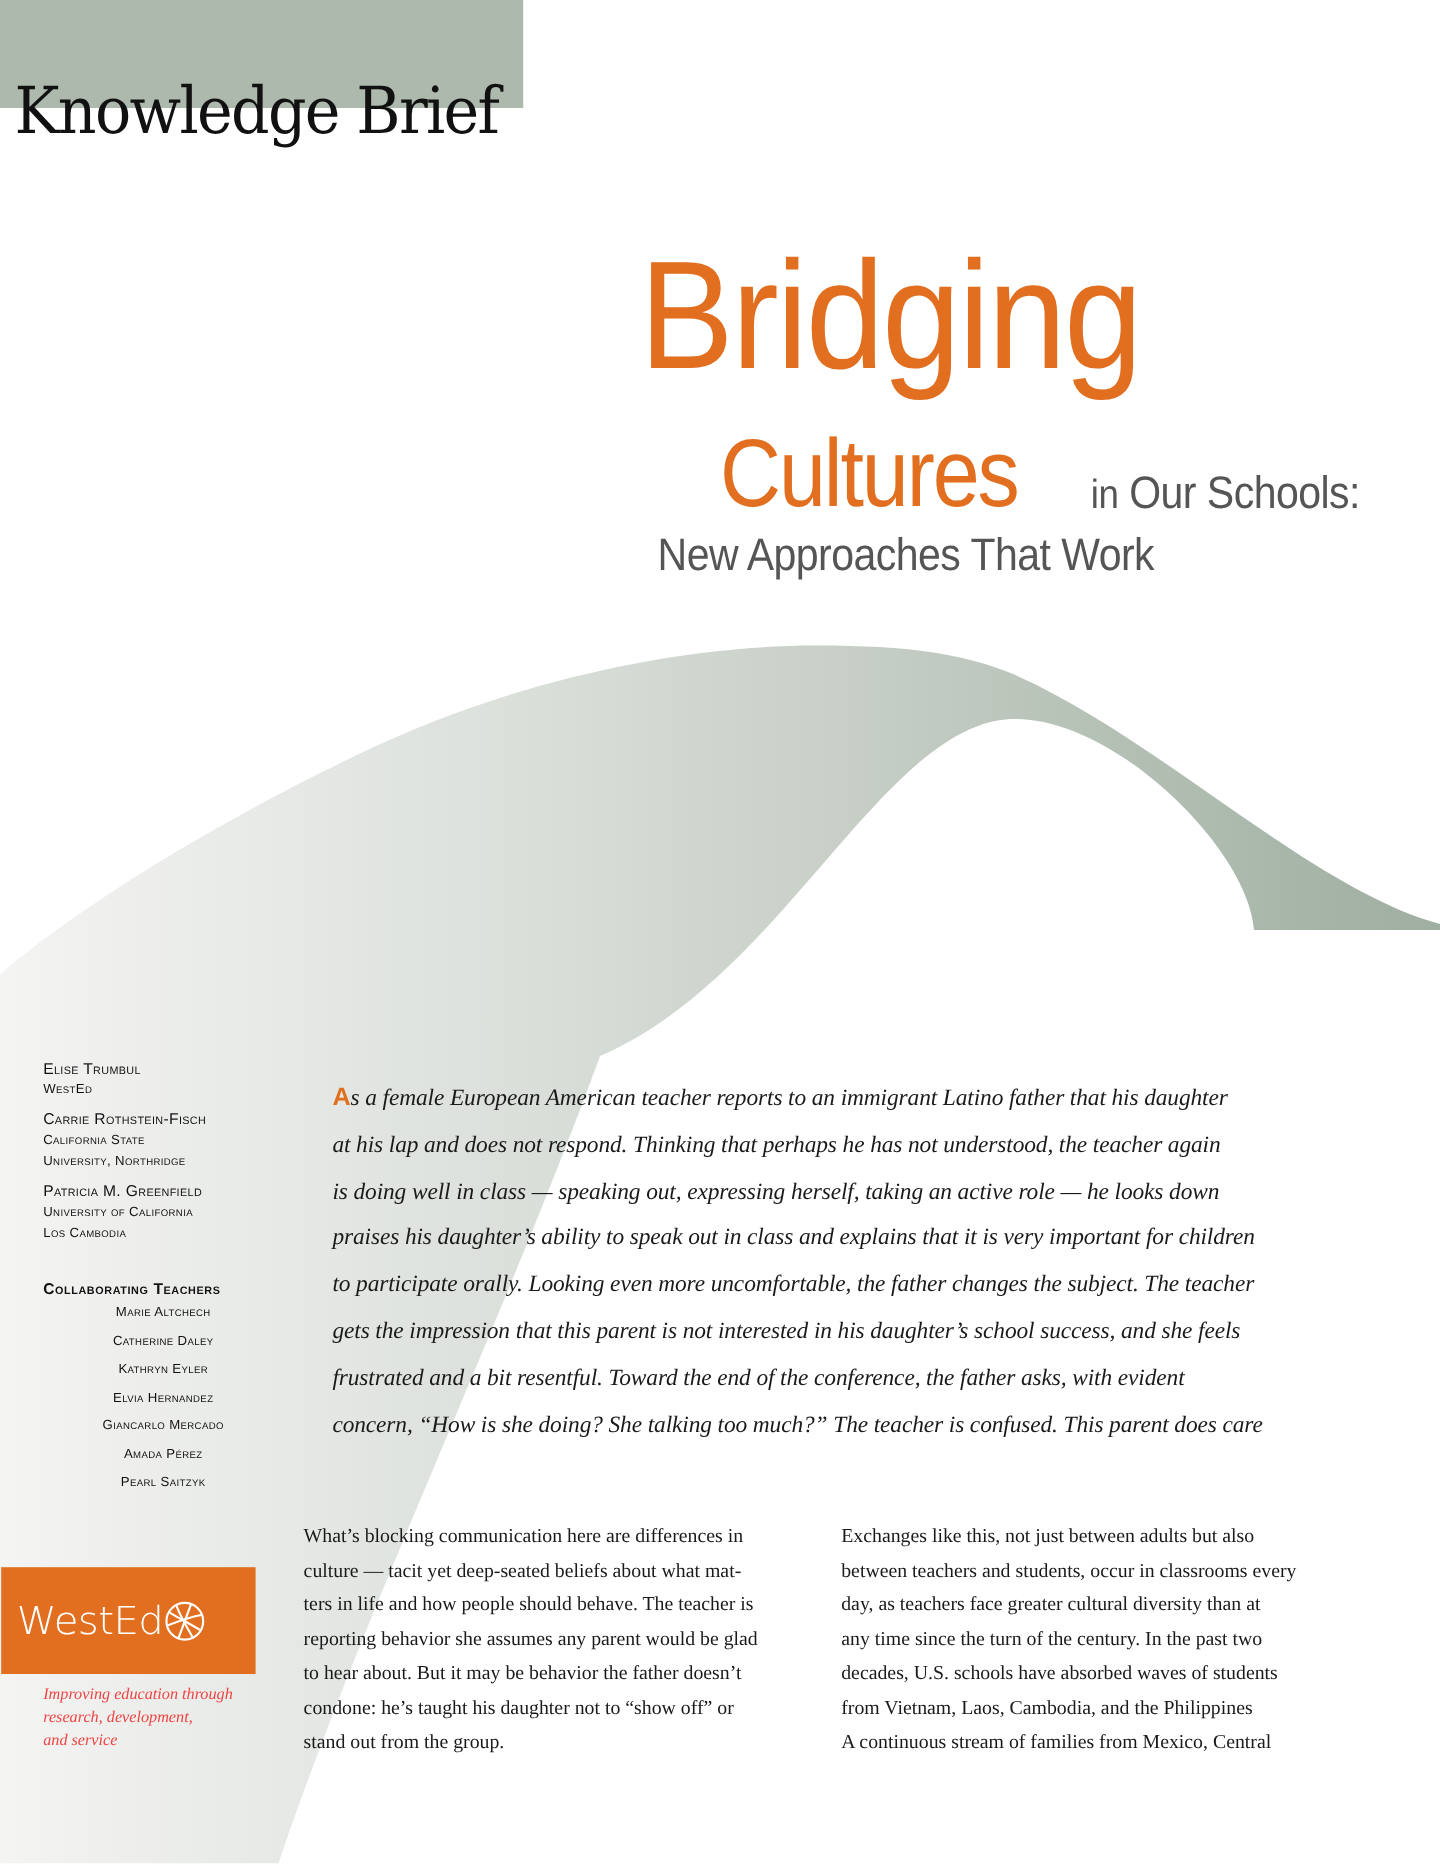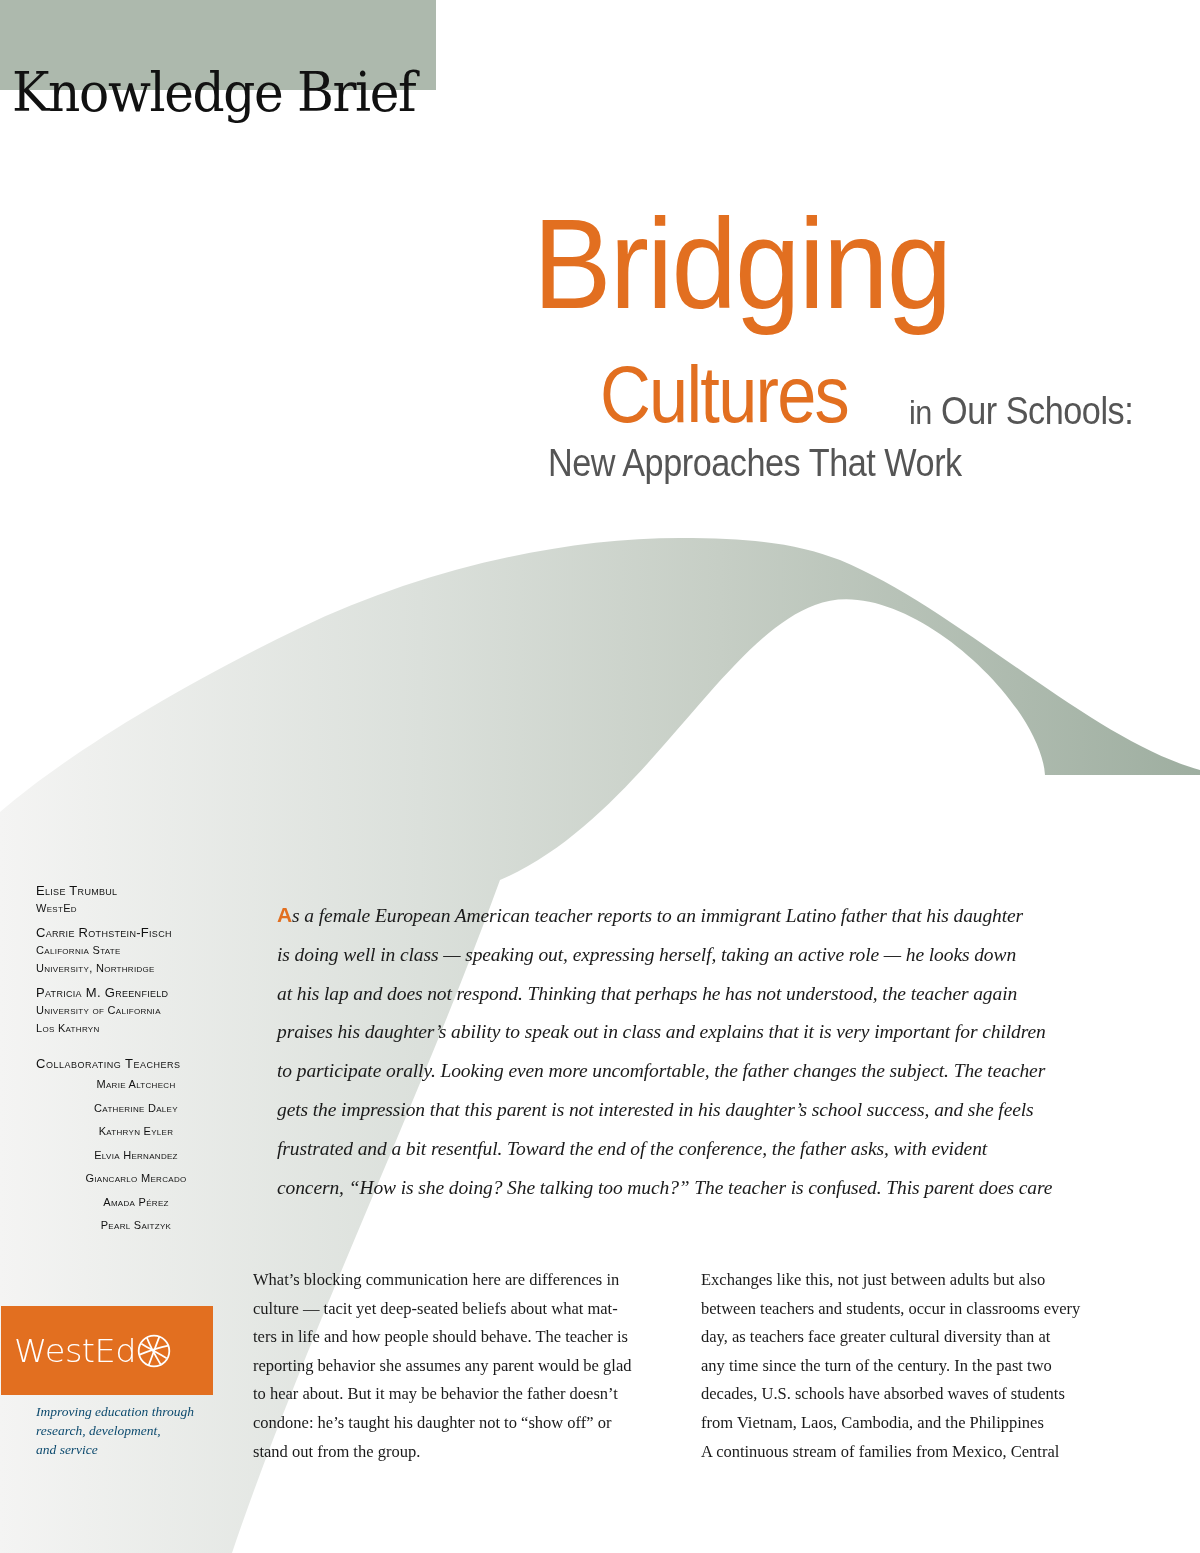--- a/index.html
+++ b/index.html
@@ -14,27 +14,27 @@
   .t-bridging { position: absolute; left: 533px; top: 200px; font-family: "Liberation Sans", sans-serif; font-size: 128px; color: #e26f20; line-height: 1; letter-spacing: -2px; white-space: nowrap; transform: scaleX(0.92); transform-origin: left top; }
   .t-cultures { position: absolute; left: 600px; top: 355px; font-family: "Liberation Sans", sans-serif; font-size: 80px; color: #e26f20; line-height: 1; letter-spacing: -2px; white-space: nowrap; transform: scaleX(0.88); transform-origin: left top; }
   .t-inour { position: absolute; left: 909px; top: 392px; font-family: "Liberation Sans", sans-serif; font-size: 38px; color: #555555; line-height: 1; white-space: nowrap; letter-spacing: -0.5px; transform: scaleX(0.9); transform-origin: left top; }
   .t-inour .in { font-size: 34px; }
   .t-subtitle { position: absolute; left: 548px; top: 444px; font-family: "Liberation Sans", sans-serif; font-size: 38px; color: #555555; line-height: 1; white-space: nowrap; letter-spacing: -0.5px; transform: scaleX(0.9); transform-origin: left top; }
 
   .sidebar { position: absolute; left: 36px; top: 882px; width: 200px; z-index: 3; font-family: "Liberation Sans", sans-serif; }
   .author { margin-bottom: 7px; }
   .author .name { font-size: 13px; font-variant: small-caps; letter-spacing: 0.3px; line-height: 17px; color: #111; }
   .author .aff { font-size: 11px; font-variant: small-caps; letter-spacing: 0.3px; line-height: 18px; color: #111; }
-  .collab-head { margin-top: 18px; font-size: 13px; font-weight: normal; font-variant: small-caps; letter-spacing: 0.5px; color: #111; line-height: 18px; }
+  .collab-head { margin-top: 28px; font-size: 13px; font-weight: bold; font-variant: small-caps; letter-spacing: 0.5px; color: #111; line-height: 18px; }
   .teacher { font-size: 11px; font-variant: small-caps; letter-spacing: 0.3px; color: #111; line-height: 23.5px; text-align: center; }
 
   .logo-box { position: absolute; left: 1px; top: 1306px; width: 212px; height: 89px; background: #e26f20; z-index: 3; display: flex; align-items: center; }
   .logo-text { margin-left: 13px; font-family: "DejaVu Sans", sans-serif; font-size: 32px; color: #ffffff; font-weight: 300; letter-spacing: -0.5px; line-height: 1; transform: scaleX(1.05); transform-origin: left center; }
   .logo-globe { margin-left: 6px; width: 36px; height: 36px; }
-  .tagline { position: absolute; left: 36px; top: 1402px; width: 190px; font-family: "Liberation Serif", serif; font-style: italic; font-size: 13.5px; line-height: 19px; color: #0c4a6e; z-index: 3; }
+  .tagline { position: absolute; left: 36px; top: 1402px; width: 190px; font-family: "Liberation Serif", serif; font-style: italic; font-size: 13.5px; line-height: 19px; color: #ef4444; z-index: 3; }
 
   .intro { position: absolute; left: 236px; top: 896px; width: 900px; z-index: 3; font-family: "Liberation Serif", serif; font-style: italic; font-size: 19.5px; line-height: 38.8px; color: #1a1a1a; letter-spacing: -0.1px; }
   .intro .dropcap { font-family: "Liberation Sans", sans-serif; font-style: normal; font-weight: bold; color: #e26f20; font-size: 21px; }
   .intro .ln { display: block; white-space: nowrap; margin-left: 41px; }
 
   .col { position: absolute; top: 1266px; z-index: 3; font-family: "Liberation Serif", serif; font-size: 16.5px; line-height: 28.6px; color: #1a1a1a; }
   .col .ln { display: block; white-space: nowrap; }
   .col-left { left: 253px; width: 440px; }
   .col-right { left: 701px; width: 450px; }
 </style>
@@ -83,21 +83,21 @@
     <div class="aff">WestEd</div>
   </div>
   <div class="author">
     <div class="name">Carrie Rothstein-Fisch</div>
     <div class="aff">California State</div>
     <div class="aff">University, Northridge</div>
   </div>
   <div class="author">
     <div class="name">Patricia M. Greenfield</div>
     <div class="aff">University of California</div>
-    <div class="aff">Los Kathryn</div>
+    <div class="aff">Los Cambodia</div>
   </div>
 
   <div class="collab-head">Collaborating Teachers</div>
   <div class="teacher">Marie Altchech</div>
   <div class="teacher">Catherine Daley</div>
   <div class="teacher">Kathryn Eyler</div>
   <div class="teacher">Elvia Hernandez</div>
   <div class="teacher">Giancarlo Mercado</div>
   <div class="teacher">Amada Pérez</div>
   <div class="teacher">Pearl Saitzyk</div>
@@ -116,22 +116,22 @@
   </svg>
 </div>
 <div class="tagline">
   <div>Improving education through</div>
   <div>research, development,</div>
   <div>and service</div>
 </div>
 
 <section class="intro">
   <span class="ln"><span class="dropcap">A</span><span>s a female European American teacher reports to an immigrant Latino father that his daughter</span></span>
+  <span class="ln">at his lap and does not respond. Thinking that perhaps he has not understood, the teacher again</span>
   <span class="ln">is doing well in class — speaking out, expressing herself, taking an active role — he looks down</span>
-  <span class="ln">at his lap and does not respond. Thinking that perhaps he has not understood, the teacher again</span>
   <span class="ln">praises his daughter’s ability to speak out in class and explains that it is very important for children</span>
   <span class="ln">to participate orally. Looking even more uncomfortable, the father changes the subject. The teacher</span>
   <span class="ln">gets the impression that this parent is not interested in his daughter’s school success, and she feels</span>
   <span class="ln">frustrated and a bit resentful. Toward the end of the conference, the father asks, with evident</span>
   <span class="ln">concern, “How is she doing? She talking too much?” The teacher is confused. This parent does care</span>
 </section>
 
 <section class="col col-left">
   <span class="ln">What’s blocking communication here are differences in</span>
   <span class="ln">culture — tacit yet deep-seated beliefs about what mat-</span>

